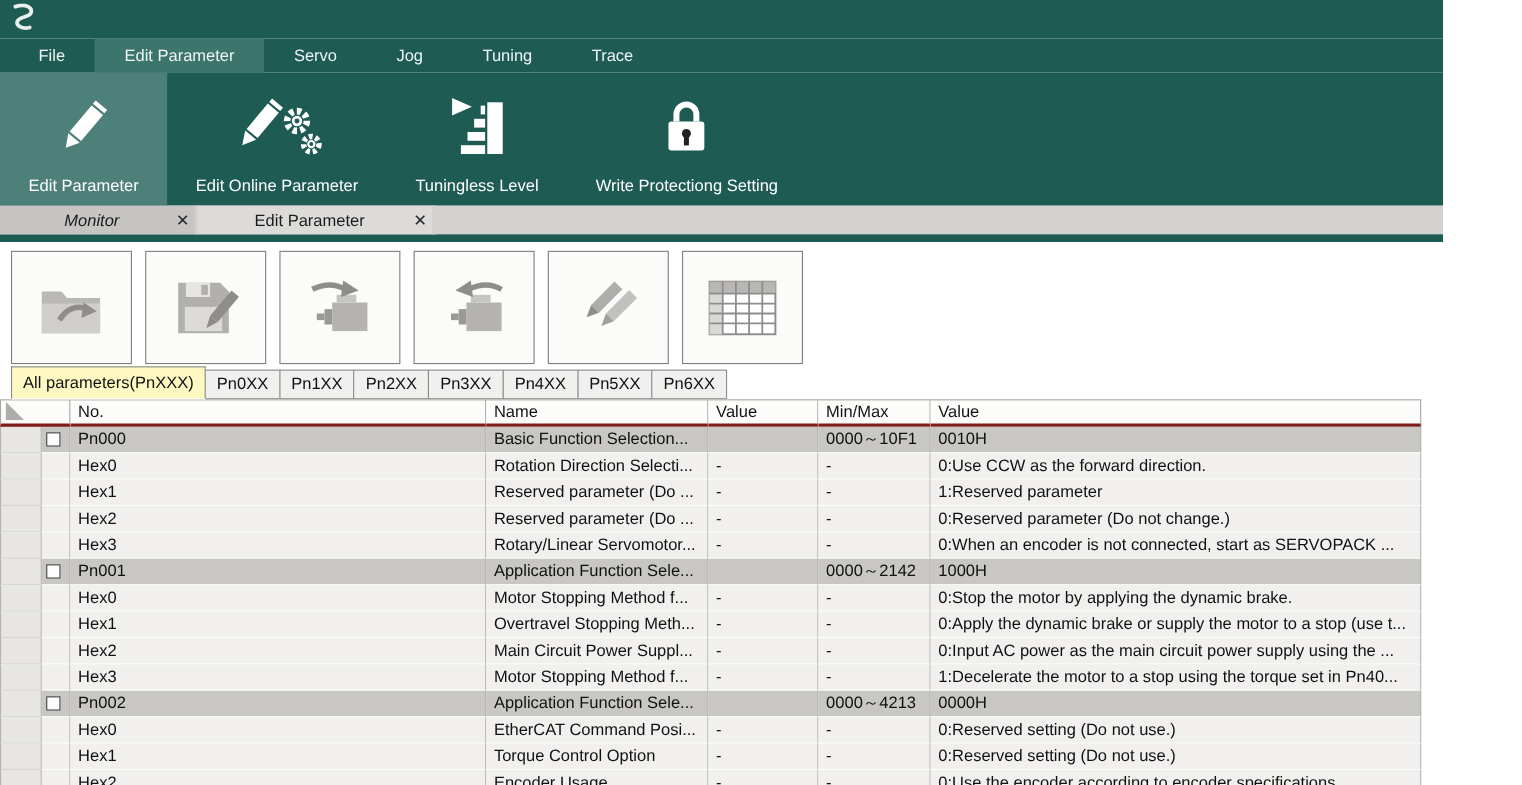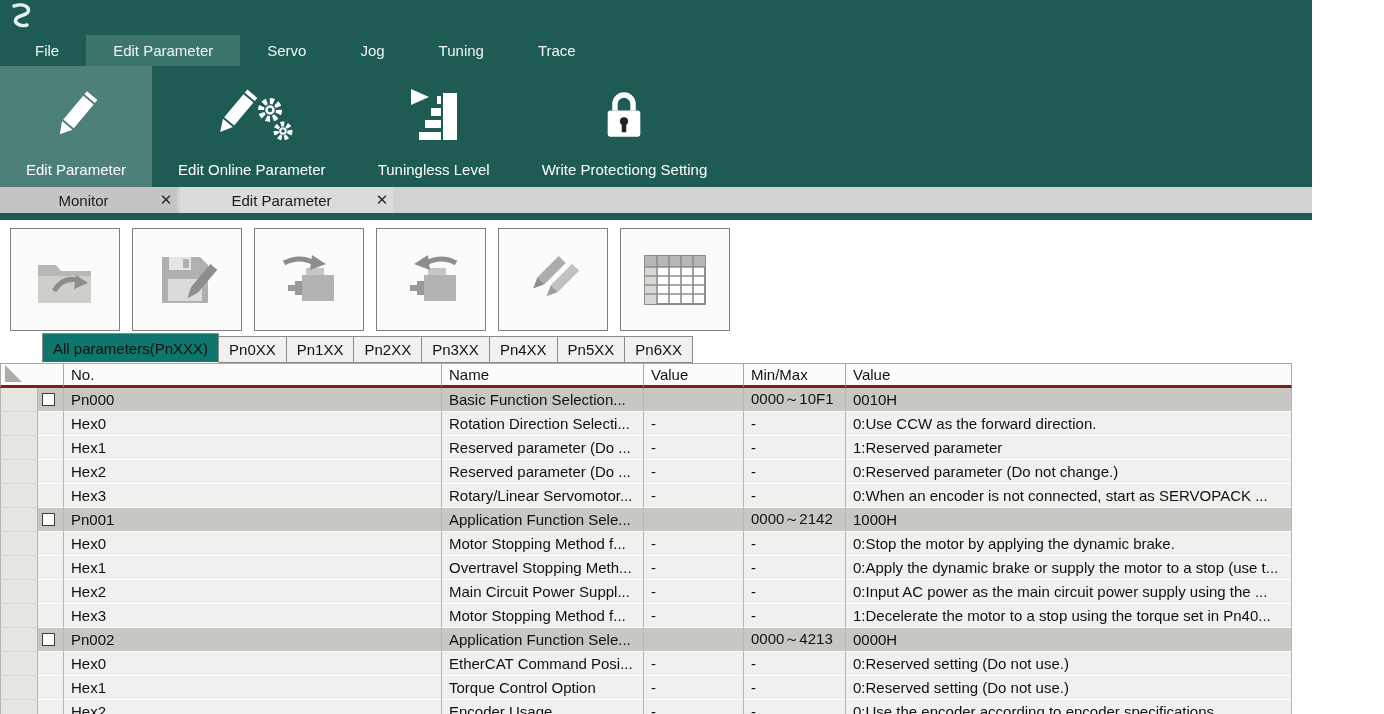--- a/index.html
+++ b/index.html
@@ -27,34 +27,34 @@
   .ribbon-btn.active { background: #4c8078; }
   .ribbon-icon { flex: 1; display: flex; align-items: center; justify-content: center; margin-bottom: 5px; }
   .ribbon-label { font-size: 15px; white-space: nowrap; }
 
   
   .doctabs { height: 26px; background: #d3d2d0; display: flex; }
   .doctab { display: flex; align-items: center; background: #c6c5c3; border-right: 3px solid #d3d2d0; cursor: default; }
   .doctab.active { background: #dcdbd9; }
   .doctab-label { flex: 1; text-align: center; padding: 0 8px 0 20px; color: #1b1b1b; }
   .doctab-close { width: 22px; text-align: center; color: #2a2a2a; font-size: 15px; }
-  .doctab.t0 { width: 180px; }
+  .doctab.t0 { width: 180px; font-style: italic; }
   .doctab.t1 { width: 216px; }
   .accentbar { height: 7px; background: #1d5b53; }
 
   
   .toolbar { height: 112px; padding: 8px 0 0 10px; display: flex; gap: 12px; background: #ffffff; }
   .tool-btn { width: 110px; height: 103px; background: #fbfbfa; border: 1px solid #7f7f7e;
     display: flex; align-items: center; justify-content: center; padding: 0; cursor: default; }
 
   
   .paramtabs { height: 31px; display: flex; align-items: flex-end; padding-left: 10px; background: #ffffff; }
   .paramtab { height: 27px; display: flex; align-items: center; padding: 0 10px;
     border: 1px solid #8b8b8a; margin-right: -1px; background: #f1f0ef; cursor: default; white-space: nowrap; }
-  .paramtab.active { height: 30px; background: #0f766e; border-bottom: 1px solid #ffffff; position: relative; z-index: 2; margin-left: 32px; }
+  .paramtab.active { height: 30px; background: #fef9c3; border-bottom: 1px solid #ffffff; position: relative; z-index: 2; }
 
   
   .ptable { background: #ffffff; }
   .thead { display: grid; grid-template-columns: 64px 378px 202px 100px 102px 446px; height: 25px; }
   .th { background: #fcfcfb; border-top: 1px solid #a9a8a6; border-bottom: 3px solid #7f1d1d;
     border-right: 1px solid #a9a8a6; display: flex; align-items: center; padding-left: 7px; }
   .th.corner { border-left: 1px solid #a9a8a6; position: relative; }
   .tri { position: absolute; left: 4px; bottom: 3px; width: 17px; height: 17px; background: #aeadaa;
     clip-path: polygon(0 0, 0 100%, 100% 100%); }
 

